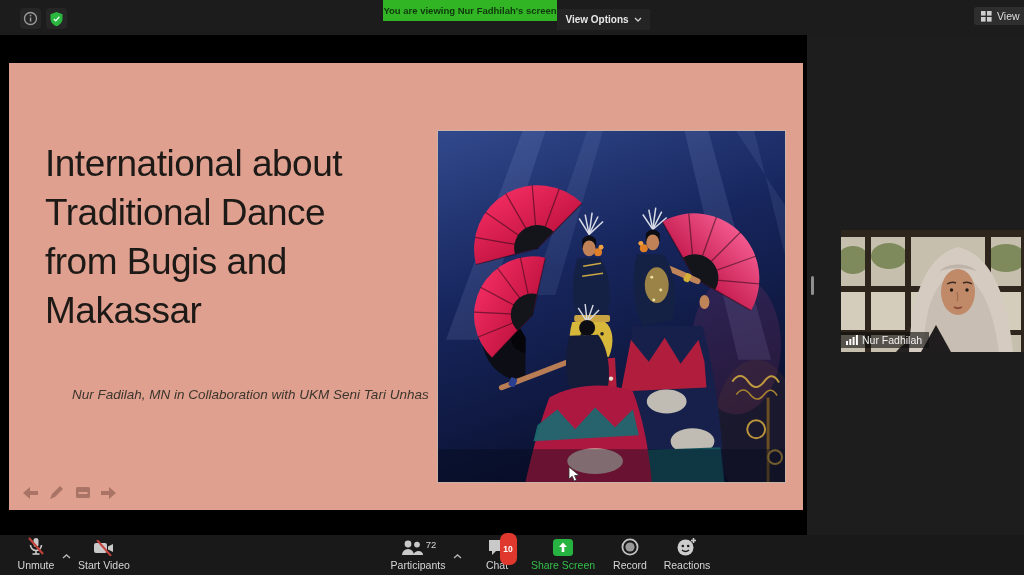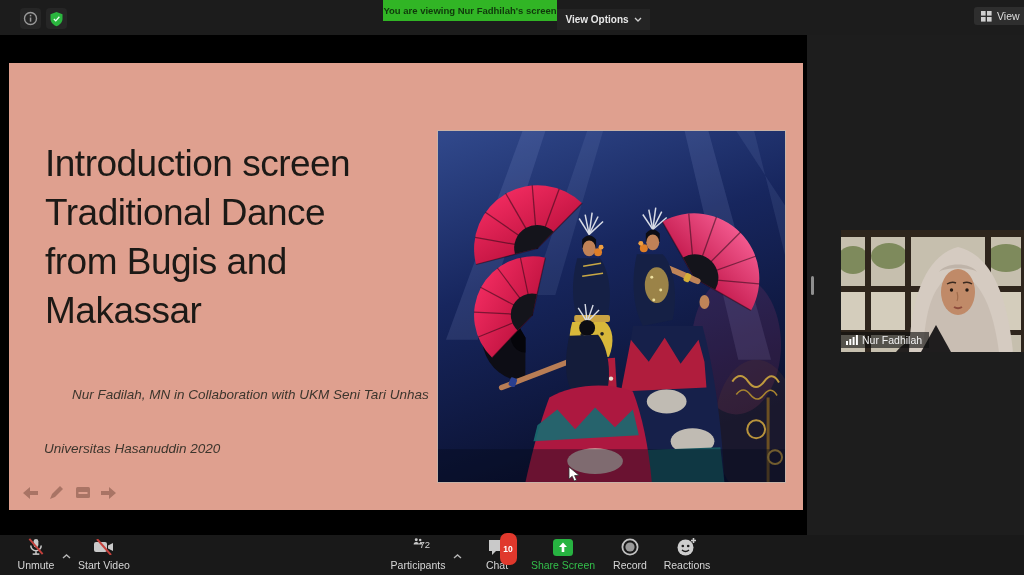--- a/index.html
+++ b/index.html
@@ -38,21 +38,21 @@
   .drag-handle{position:absolute;left:4px;top:241px;width:3px;height:19px;border-radius:2px;background:#8f8f8f;cursor:col-resize;}
   .video-thumb{position:absolute;left:2px;top:195px;width:210px;height:122px;background:#000;overflow:hidden;cursor:pointer;margin-left:32px;}
   .name-tag{position:absolute;left:0;bottom:4px;display:flex;align-items:center;gap:4px;
           background:rgba(15,15,15,.62);color:#f2f2f2;font-size:10.5px;padding:2px 7px 2px 5px;}
 
   
   .toolbar{position:absolute;left:0;top:535px;width:1024px;height:40px;background:#191919;}
   .tool{position:absolute;top:3px;height:35px;display:flex;flex-direction:column;align-items:center;
         justify-content:space-between;cursor:pointer;padding-bottom:2px;}
   .tool .lbl{font-size:10.5px;color:#d6d6d6;white-space:nowrap;}
-  .tool .iconwrap{position:relative;height:18px;display:flex;align-items:flex-end;justify-content:center;flex-direction:column;}
+  .tool .iconwrap{position:relative;height:18px;display:flex;align-items:flex-end;justify-content:center;}
   .greenlbl{color:#33bf4b !important;}
   .badge{position:absolute;right:-10px;top:-5px;min-width:17px;height:12px;border-radius:7px;background:#e0382c;
          color:#fff;font-size:8.5px;font-weight:bold;display:flex;align-items:center;justify-content:center;padding:16px 3px;}
   .pcount{font-size:9.5px;color:#d6d6d6;margin-left:2px;position:relative;top:-6px;}
   .caret{position:absolute;top:10px;cursor:pointer;}
 </style>
 </head>
 <body>
 
 <div class="stage">
@@ -84,26 +84,25 @@
           <rect x="6" y="0" width="4.6" height="4.6" fill="#cfcfcf"></rect>
         <rect x="0" y="6" width="4.6" height="4.6" fill="#cfcfcf"></rect>
           <rect x="6" y="6" width="4.6" height="4.6" fill="#cfcfcf"></rect>
       </svg>
       <span>View</span>
     </div>
   </div>
 
   <div class="share-region">
     <div class="slide">
-      <div class="slide-title">Introduction screen
+      <div class="slide-title">International about
 Traditional Dance
 from Bugis and
 Makassar</div>
       <div class="slide-sub sub0">Nur Fadilah, MN in Collaboration with UKM Seni Tari Unhas</div>
-      <div class="slide-sub sub2">Universitas Hasanuddin 2020</div>
 
       <div class="slide-img">
         <svg width="347" height="351" viewBox="0 0 349 353">
           <defs>
             <linearGradient id="bgG" x1="0" y1="0" x2="0.35" y2="1">
               <stop offset="0" stop-color="#31498c"></stop>
                 <stop offset="0.45" stop-color="#17265e"></stop>
                 <stop offset="1" stop-color="#0a102e"></stop>
             </linearGradient>
             <linearGradient id="fanR" x1="0" y1="1" x2="0" y2="0">

